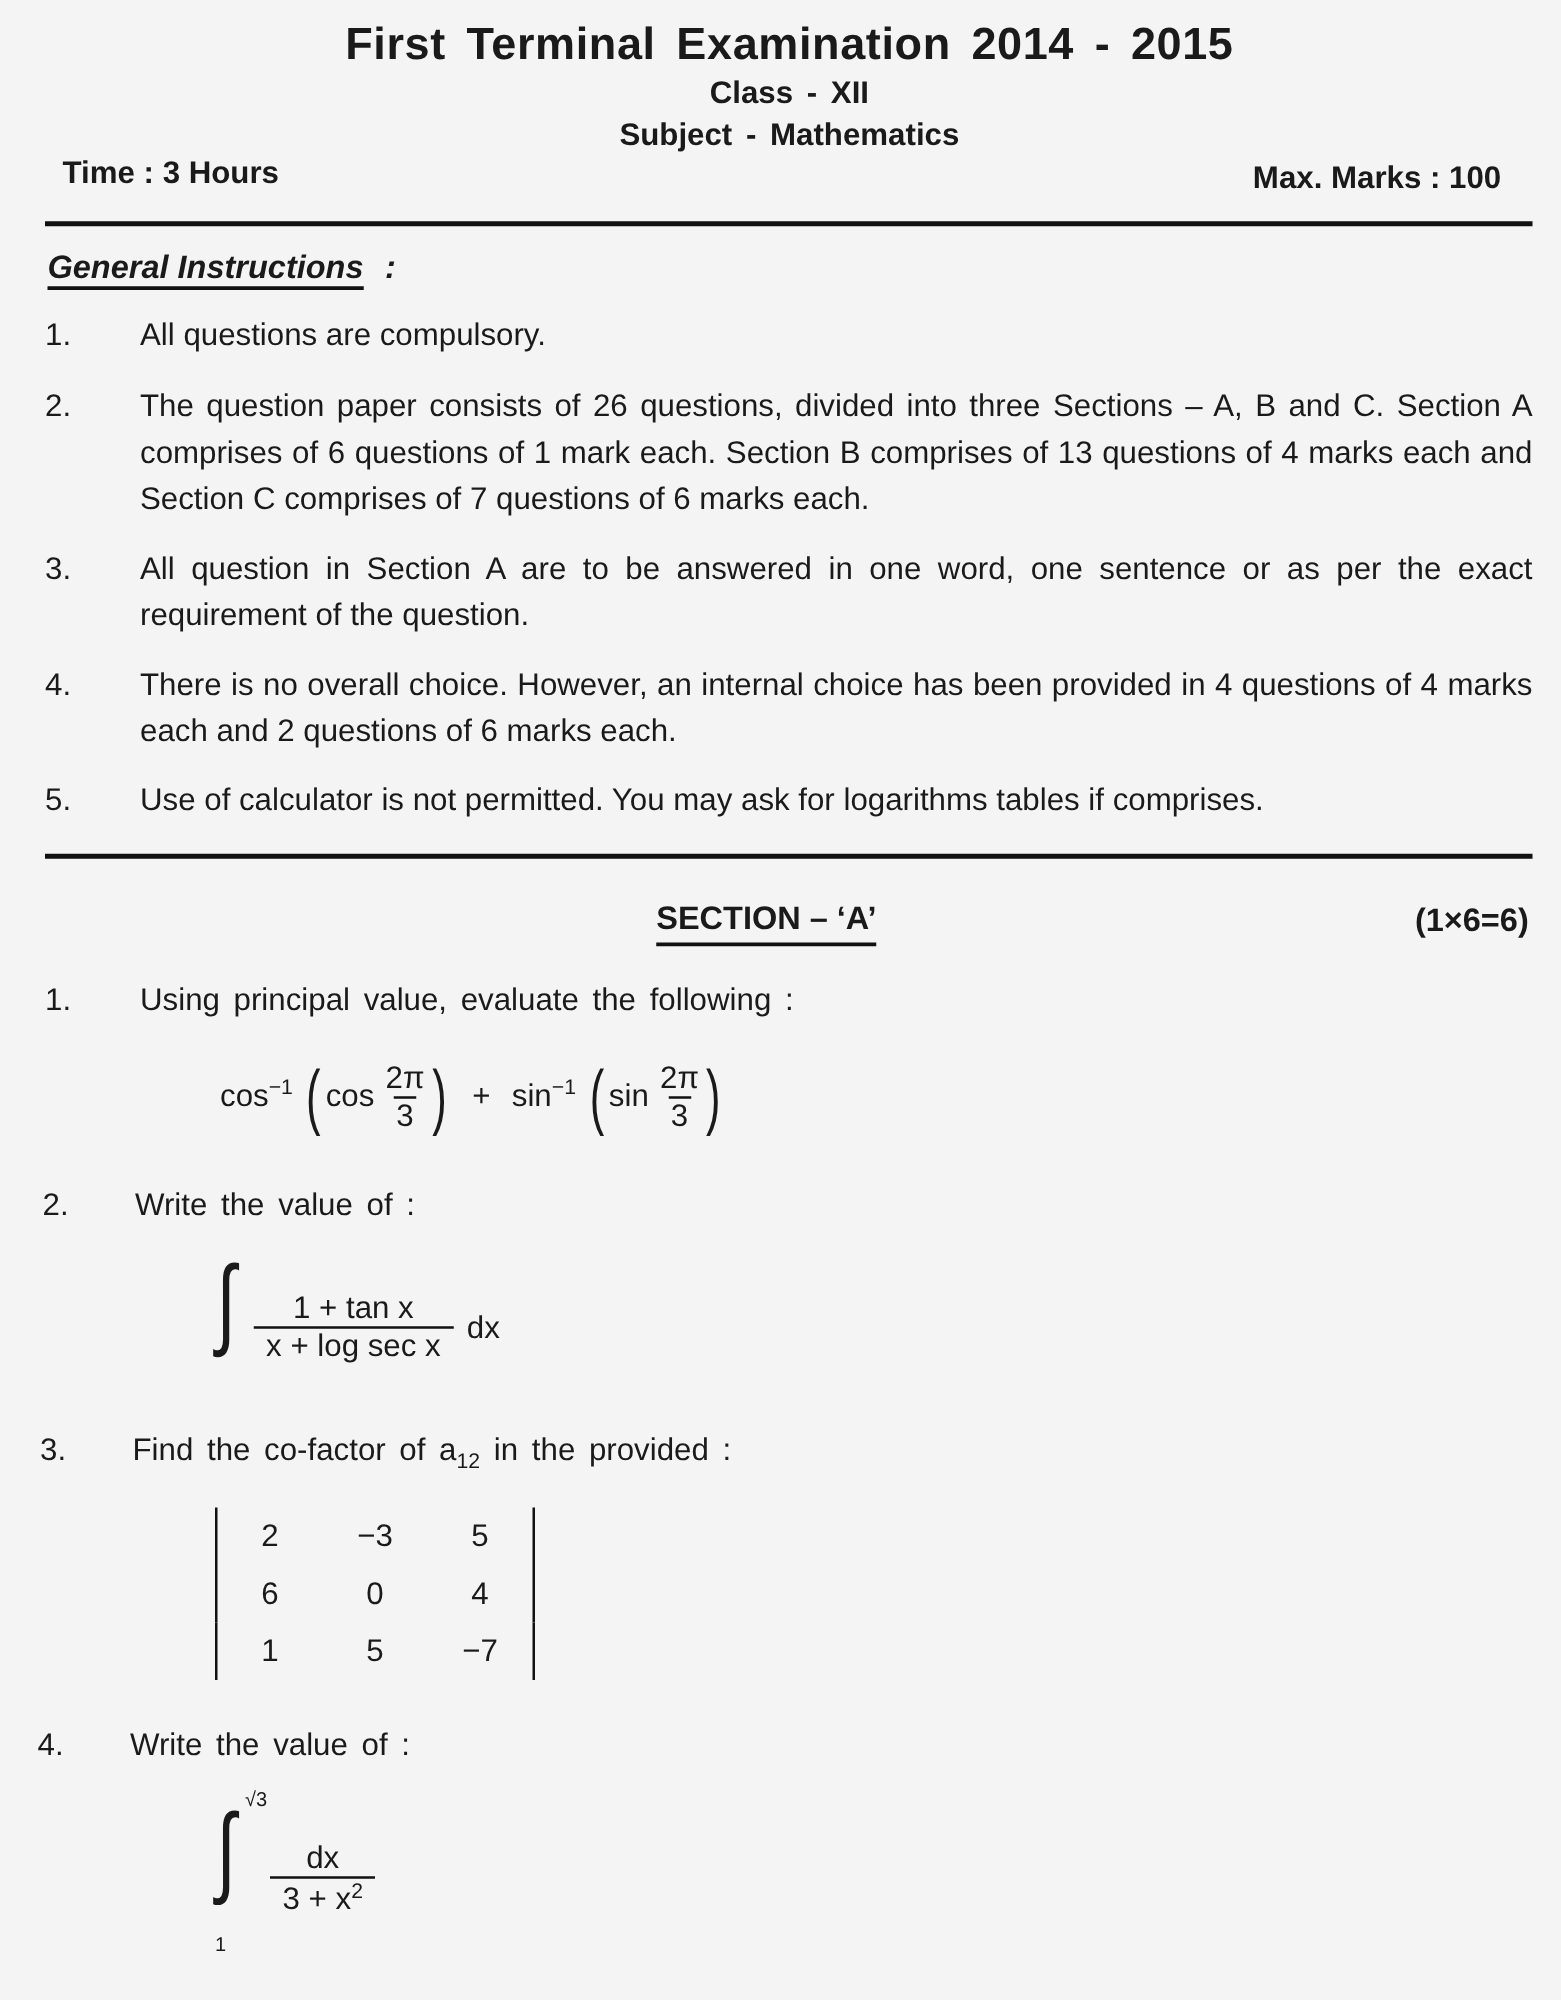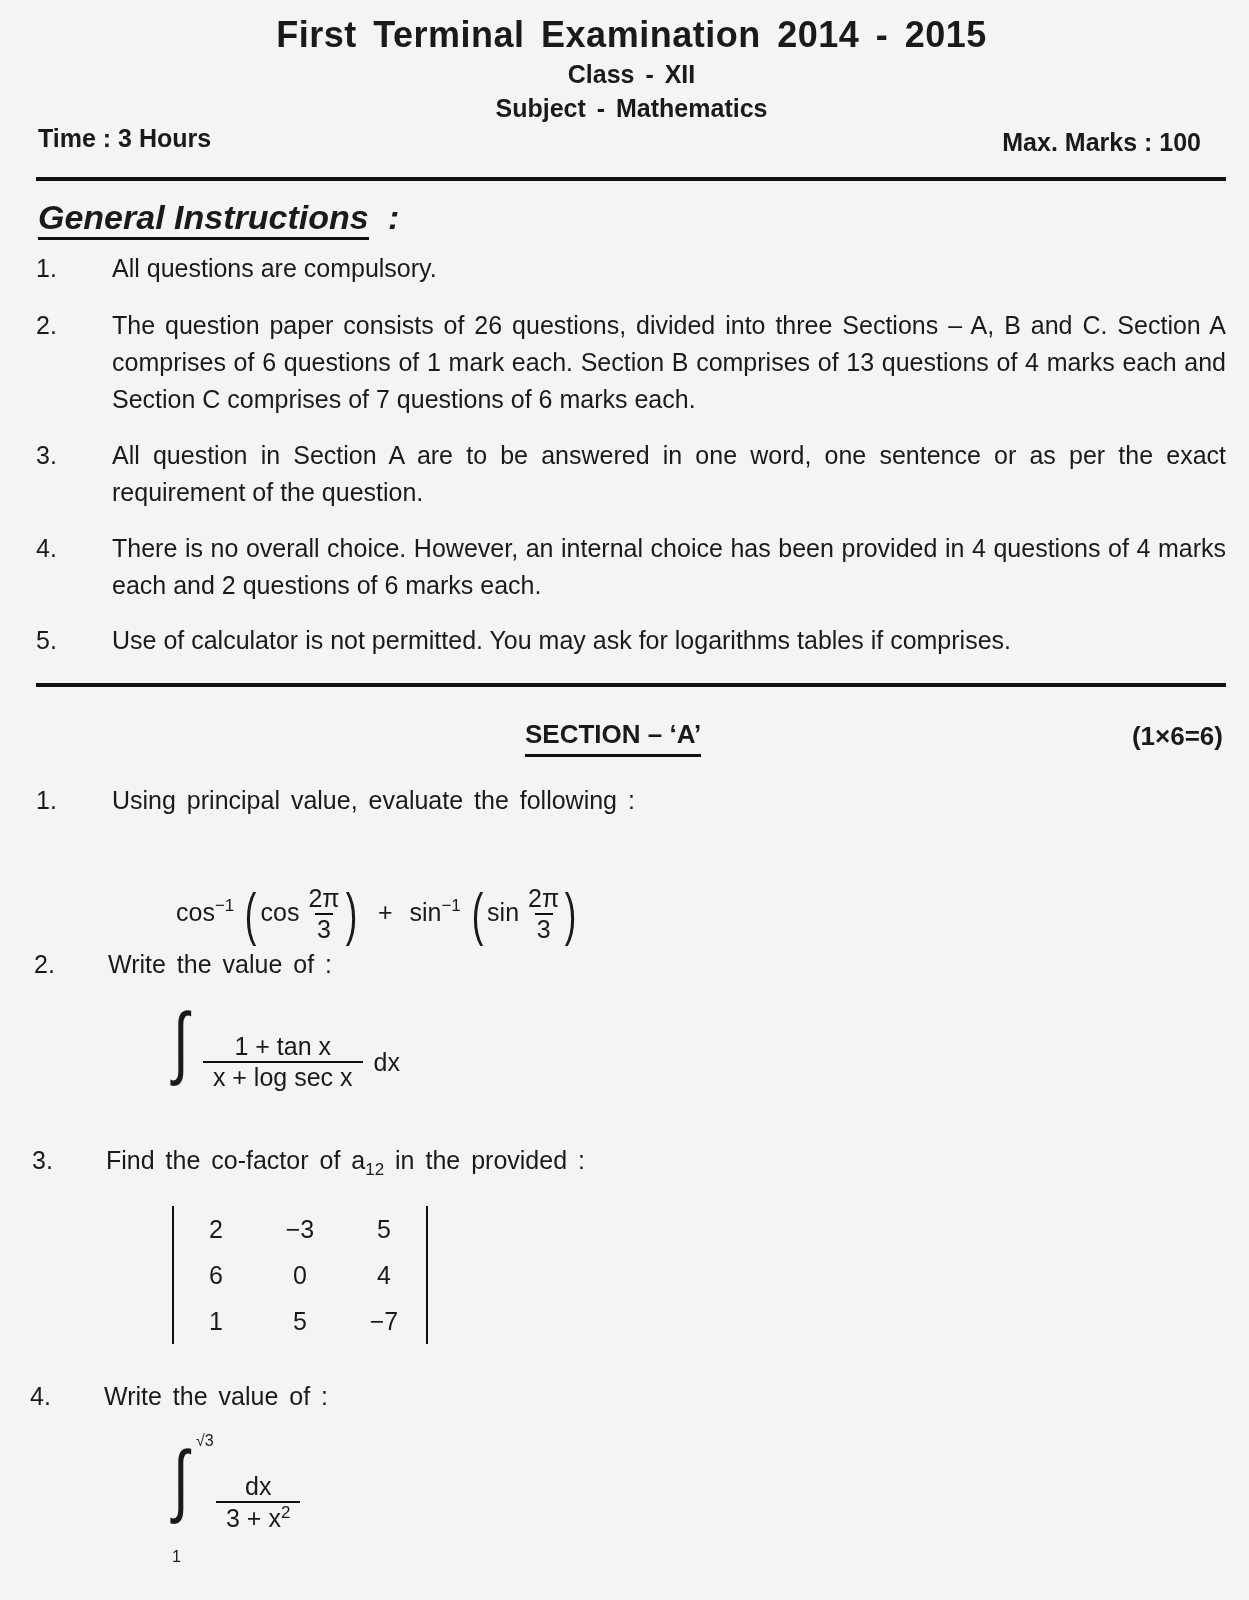--- a/index.html
+++ b/index.html
@@ -8,24 +8,24 @@
     background: #f4f4f4; color: #1a1a1a;
     font-family: "Liberation Sans", "DejaVu Sans", sans-serif;
     position: relative;
   }
   .abs { position: absolute; }
   .title {
     left: 0; width: 1263px; top: 14px; text-align: center;
     font-size: 36px; font-weight: bold; letter-spacing: 0.5px; word-spacing: 6px;
   }
   .sub { left: 0; width: 1263px; text-align: center; font-size: 25px; font-weight: bold; word-spacing: 4px; }
-  .hdr-row { font-size: 25px; font-weight: bold; }
+  .hdr-row { font-size: 25px; font-weight: bold; margin-left: 12px; }
   .rule { left: 36px; width: 1190px; height: 4px; background: #111; }
   .gi {
-    left: 38px; top: 198px; font-size: 34px; font-weight: bold; font-style: italic;
+    left: 38px; top: 198px; font-size: 26px; font-weight: bold; font-style: italic;
   }
   .gi .u { border-bottom: 3px solid #111; padding-bottom: 1px; }
   .inst { left: 36px; width: 1190px; font-size: 25px; line-height: 37px; }
   .inst .num { position: absolute; left: 0; top: 0; }
   .inst .txt { margin-left: 76px; text-align: justify; text-align-last: left; }
   .sec-title {
     left: 525px; top: 719px; font-size: 26px; font-weight: bold;
     border-bottom: 3px solid #111; padding-bottom: 4px;
   }
   .sec-marks { right: 26px; top: 721px; font-size: 26px; font-weight: bold; }
@@ -79,21 +79,21 @@
 </div>
 <div class="abs rule" style="top:683px;"></div>
 
 <div class="abs sec-title">SECTION – ‘A’</div>
 <div class="abs sec-marks">(1×6=6)</div>
 
 <div class="abs q" style="left:36px; top:786px; width:1100px; height:40px;">
   <span class="qn">1.</span>
   <span class="qt">Using principal value, evaluate the following :</span>
 </div>
-<div class="abs math" style="left:176px; top:848px; white-space:nowrap;margin-top:36px;">
+<div class="abs math" style="left:176px; top:848px; white-space:nowrap;">
   <span>cos</span><sup class="s">−1</sup>
   <span class="paren">(</span><span>cos</span>
   <span class="frac">
     <span class="n">2π</span>
     <span class="d">3</span>
   </span><span class="paren">)</span>
   <span style="margin:0 10px;">+</span>
   <span>sin</span><sup class="s">−1</sup>
   <span class="paren">(</span><span>sin</span>
   <span class="frac">

